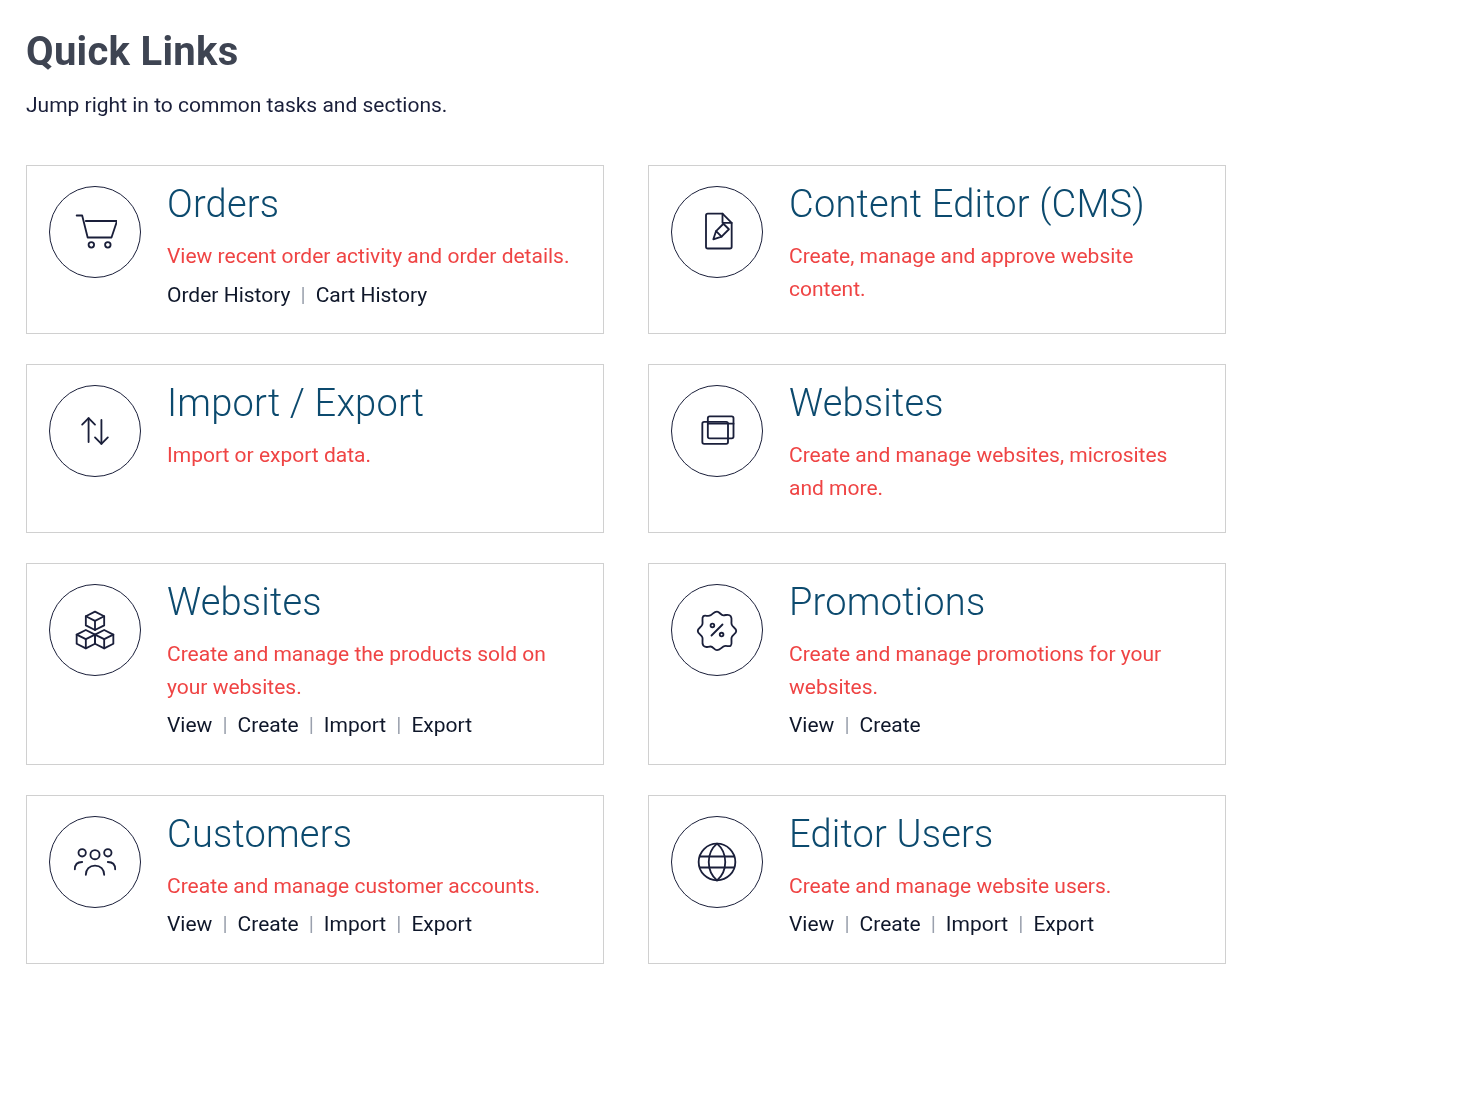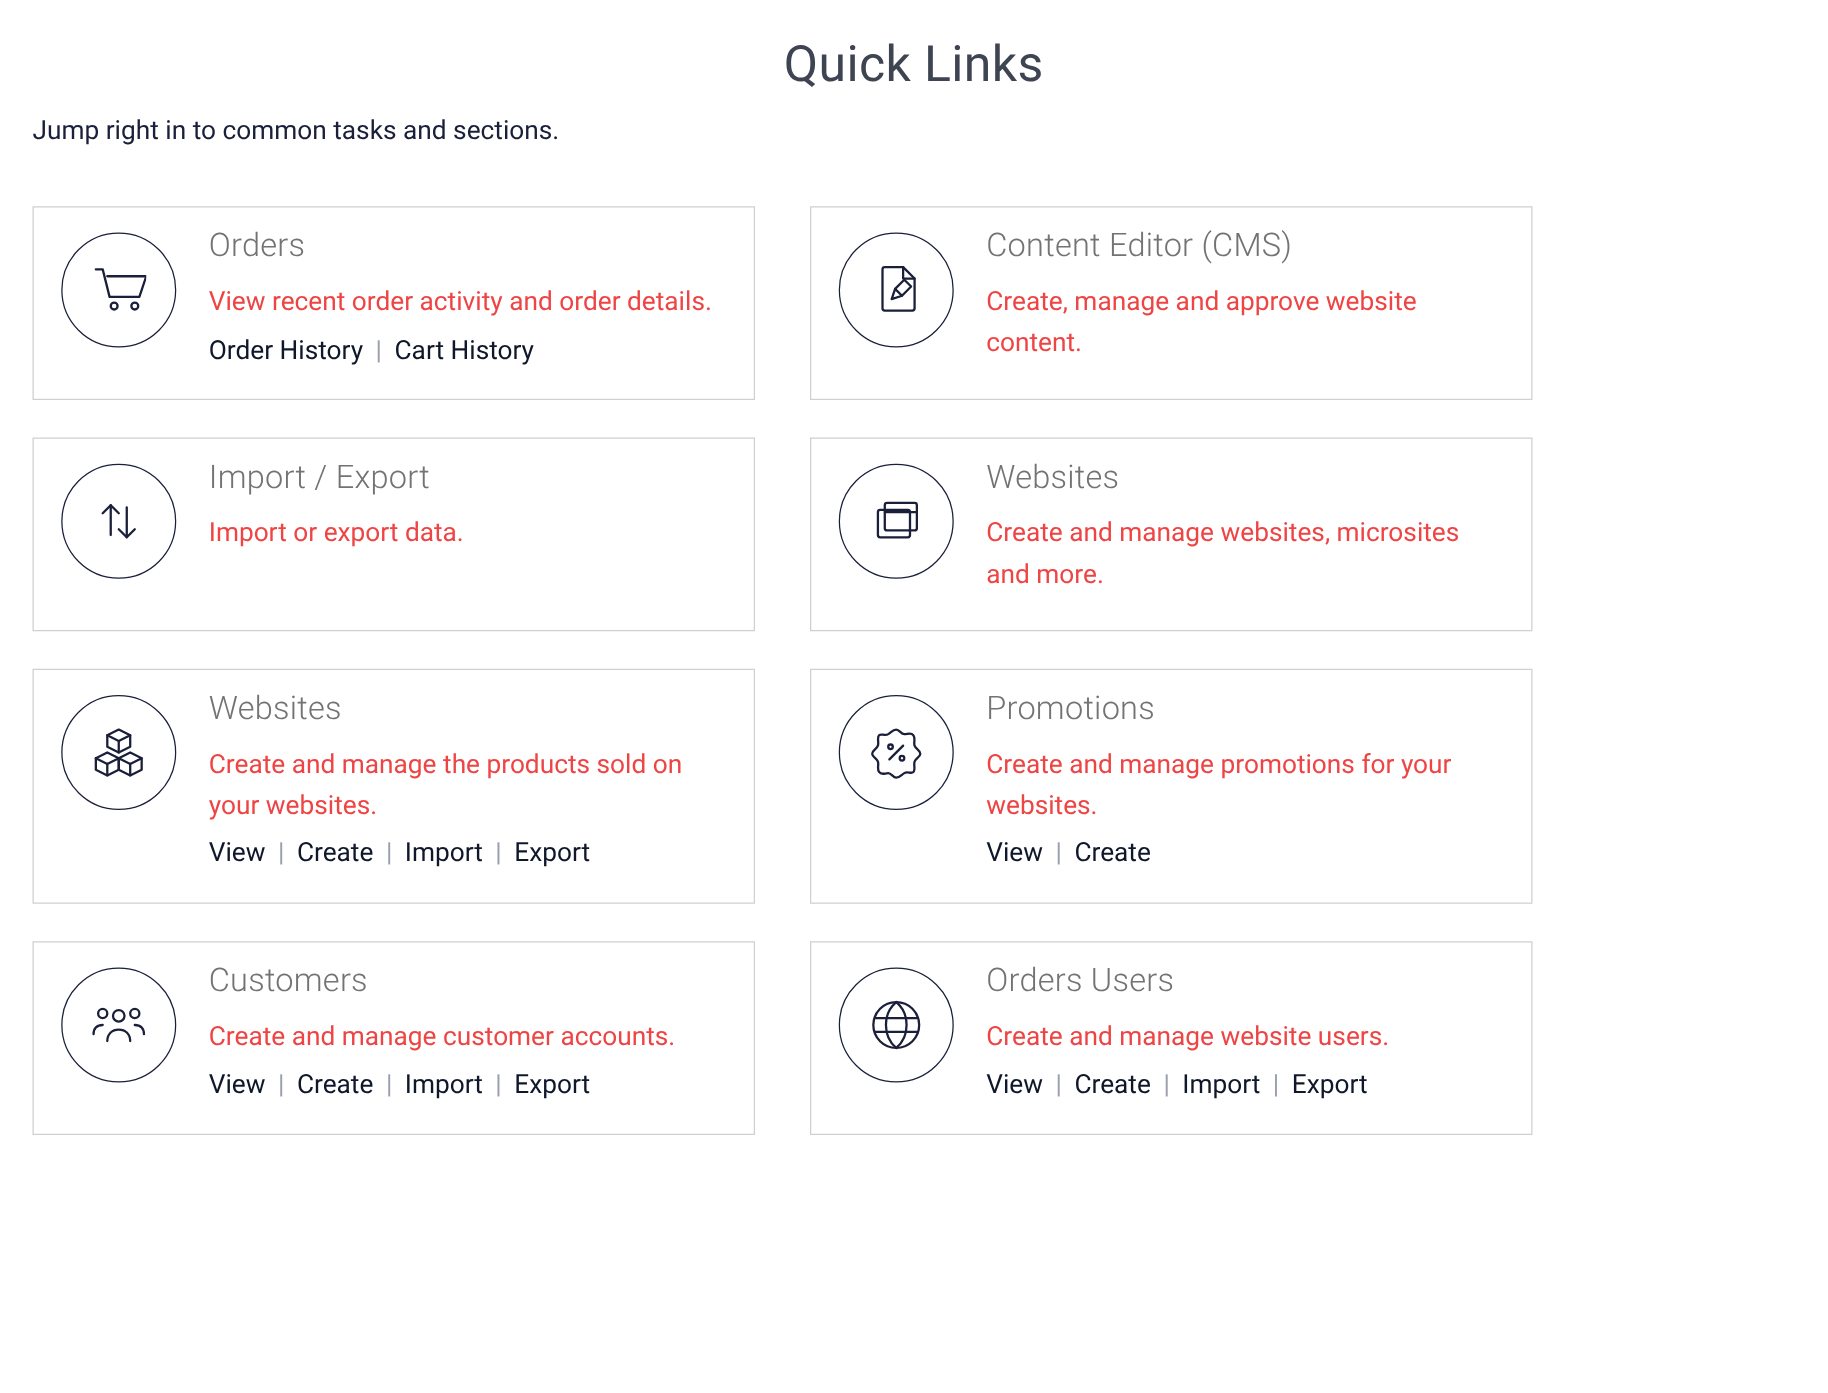--- a/index.html
+++ b/index.html
@@ -5,25 +5,24 @@
     * { margin: 0; padding: 0; box-sizing: border-box; }
     body {
       font-family: -apple-system, BlinkMacSystemFont, "Segoe UI", Roboto, Helvetica, Arial, sans-serif;
       background: #fff;
       color: #1a1f3a;
       padding: 28px 26px;
       width: 1462px;
     }
     h1.page-title {
       font-size: 40px;
-      font-weight: 400;
+      font-weight: 700;
       color: #3e4452;
       margin-bottom: 18px;
       letter-spacing: 0.3px;
-      text-align: center;
     }
     .page-subtitle {
       font-size: 21px;
       color: #1a1f3a;
       margin-bottom: 48px;
     }
     .cards {
       display: grid;
       grid-template-columns: 1fr 1fr;
       gap: 30px 44px;
@@ -52,23 +51,23 @@
       width: 44px;
       height: 44px;
       stroke: #1a1f3a;
       fill: none;
       stroke-width: 2;
       stroke-linecap: round;
       stroke-linejoin: round;
     }
     .card-body { flex: 1; }
     .card-title {
-      font-size: 26px;
+      font-size: 38px;
       font-weight: 300;
-      color: #737373;
+      color: #0c4a6e;
       margin-bottom: 14px;
       letter-spacing: 0.2px;
     }
     .card-desc {
       font-size: 21px;
       color: #ef4444;
       line-height: 1.55;
       margin-bottom: 6px;
     }
     .card-links {
@@ -174,21 +173,21 @@
         <div class="card-links"><a>View</a><span class="sep">|</span><a>Create</a><span class="sep">|</span><a>Import</a><span class="sep">|</span><a>Export</a></div>
       </div>
     </div>
     <div class="card">
       <div class="icon-circle">
         <svg viewBox="0 0 48 48">
           <use href="#globe-icon"></use>
         </svg>
       </div>
       <div class="card-body">
-        <div class="card-title">Orders Users</div>
+        <div class="card-title">Editor Users</div>
         <div class="card-desc">Create and manage website users.</div>
         <div class="card-links"><a>View</a><span class="sep">|</span><a>Create</a><span class="sep">|</span><a>Import</a><span class="sep">|</span><a>Export</a></div>
       </div>
     </div>
   </div>
 
 <svg width="0" height="0" style="position:absolute">
   <defs>
     <g id="cart-icon">
       <path d="M4 6h6l6 24h26l6-18H14"></path>

